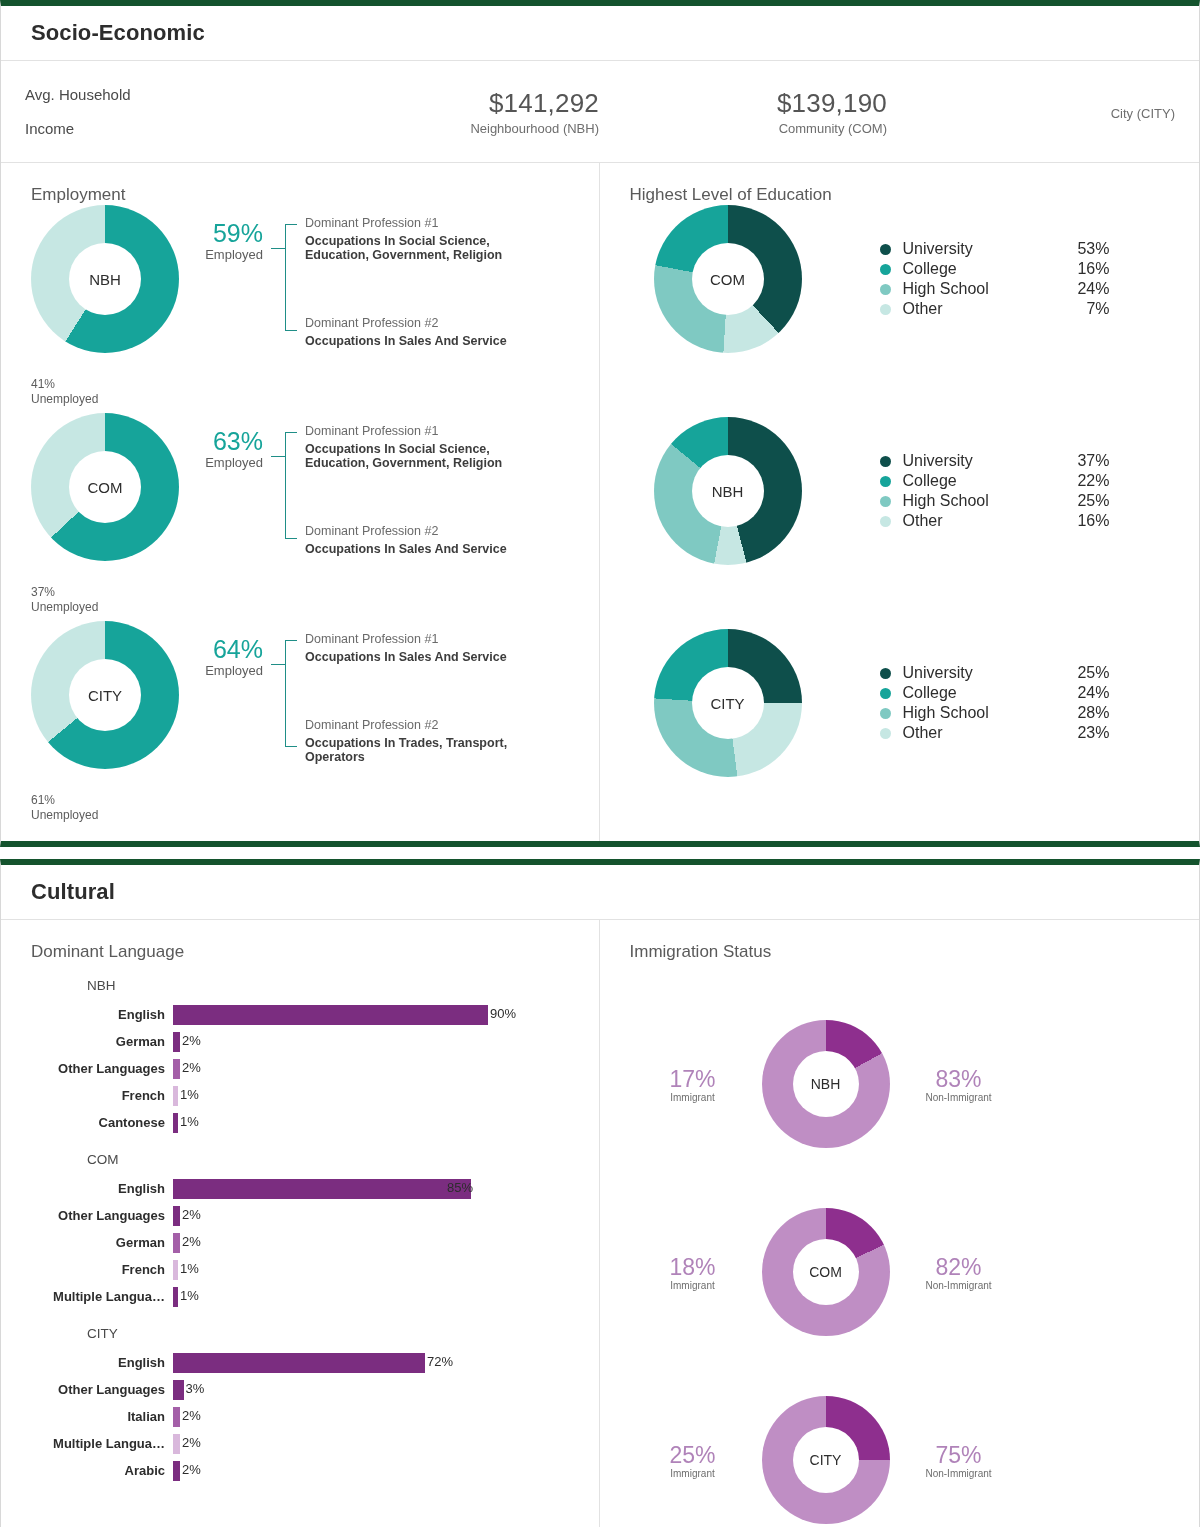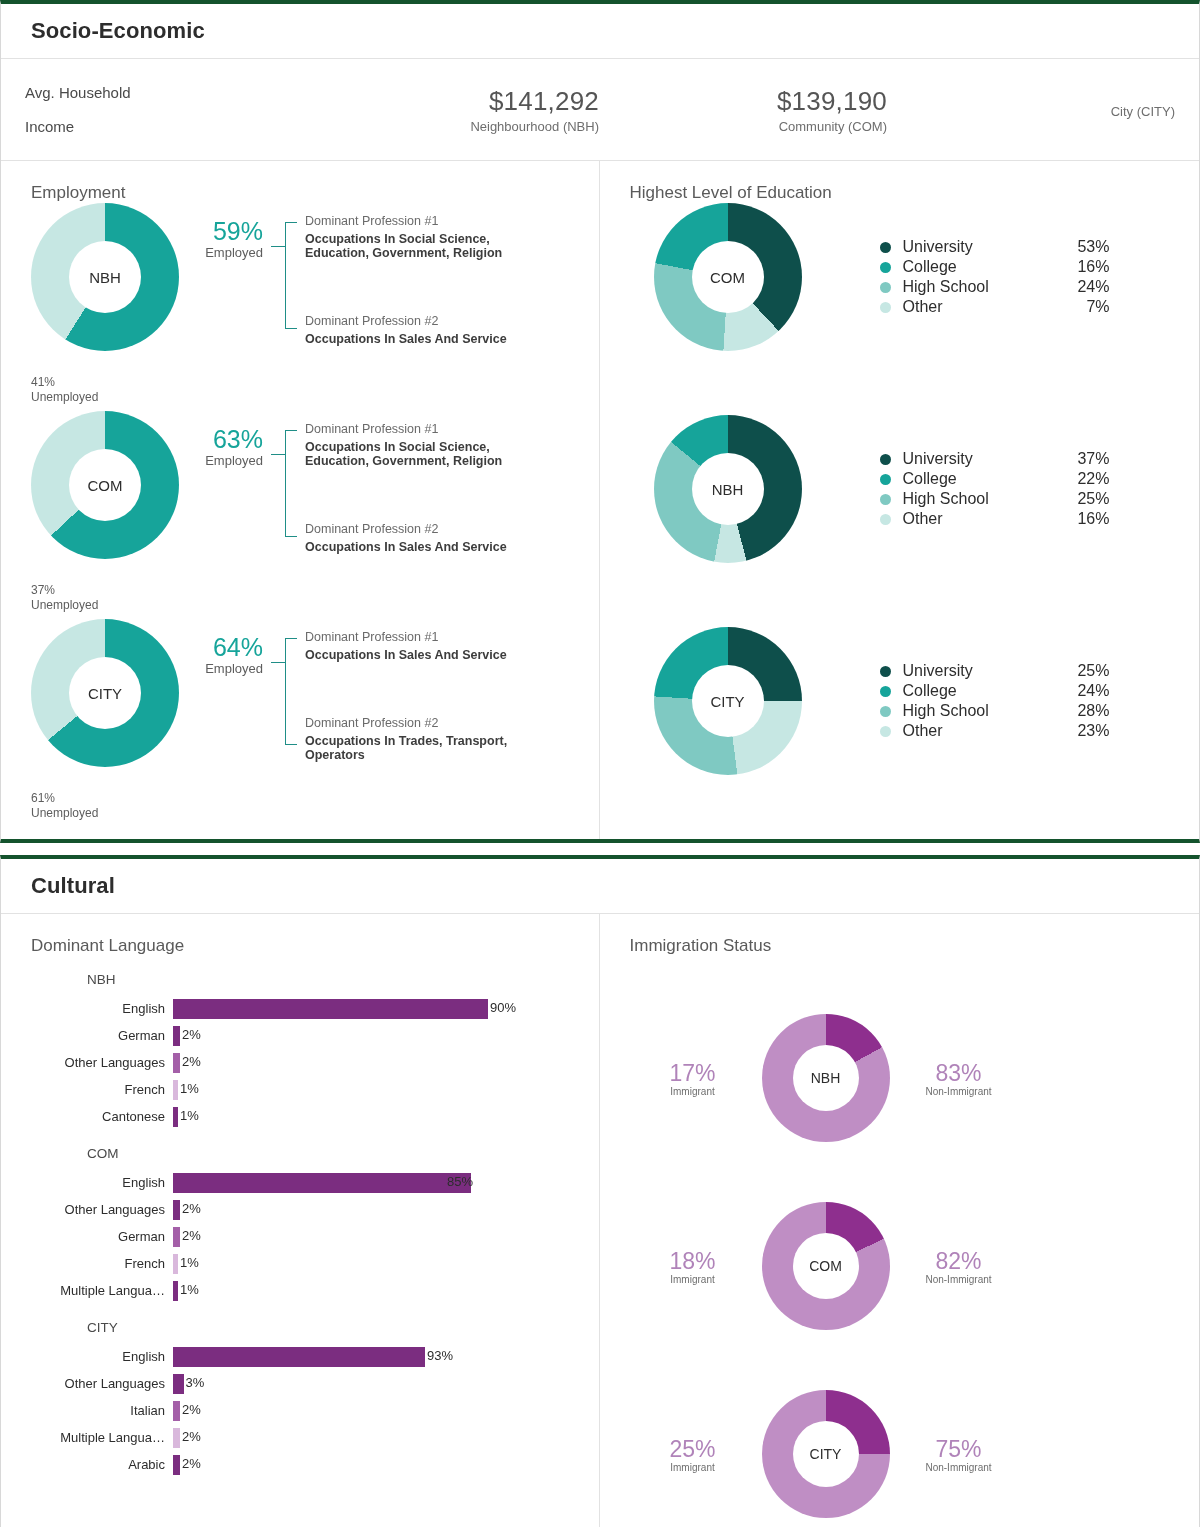--- a/index.html
+++ b/index.html
@@ -7,21 +7,21 @@
     width: 1200px;
     background: #ffffff;
     font-family: "Liberation Sans", sans-serif;
     color: #4a4a4a;
     -webkit-font-smoothing: antialiased;
   }
   body { width: 1200px; height: 1527px; overflow: hidden; position: relative; }
 
   .card {
     background: #fff;
-    border: 4px solid #14532d;
+    border: 6px solid #14532d;
     border-left: 1px solid #d8d8d8;
     border-right: 1px solid #d8d8d8;
     width: 1200px;
     position: relative;
   }
   .card-header {
     height: 55px;
     border-bottom: 1px solid #e2e2e2;
     display: flex;
     align-items: center;
@@ -136,21 +136,21 @@
   .legend-row .pc { width: 44px; text-align: right; }
 
   
   .lang-group { padding-left: 30px; margin-top: 16px; }
   .lang-group-title {
     font-size: 13.5px; color: #4a4a4a; margin-left: 56px; margin-bottom: 8px;
   }
   .bar-row { display: flex; align-items: center; height: 27px; }
   .bar-label {
     width: 142px; text-align: right; padding-right: 8px;
-    font-size: 13px; font-weight: normal; color: #2d2d2d;
+    font-size: 13px; font-weight: bold; color: #2d2d2d;
     white-space: nowrap; overflow: hidden;
   }
   .bar-track { position: relative; height: 20px; flex: 1; }
   .bar-fill { height: 20px; position: absolute; left: 0; top: 0; }
   .bar-val-out {
     position: absolute; top: 1px; font-size: 13px; color: #2d2d2d; white-space: nowrap;
   }
   .bar-val-in {
     position: absolute; top: 1px; font-size: 13px; color: #2d2d2d; white-space: nowrap;
   }
@@ -492,21 +492,21 @@
                 <span class="bar-val-out" style="left:7px">1%</span>
               </div>
             </div>
           </div>
           <div class="lang-group">
             <div class="lang-group-title">CITY</div>
             <div class="bar-row">
               <div class="bar-label">English</div>
               <div class="bar-track">
                 <div class="bar-fill" style="width:252px;background:#7b2d80"></div>
-                <span class="bar-val-out" style="left:254px">93%</span>
+                <span class="bar-val-out" style="left:254px">72%</span>
               </div>
             </div>
             <div class="bar-row">
               <div class="bar-label">Other Languages</div>
               <div class="bar-track">
                 <div class="bar-fill" style="width:10.5px;background:#7b2d80"></div>
                 <span class="bar-val-out" style="left:12.5px">3%</span>
               </div>
             </div>
             <div class="bar-row">

